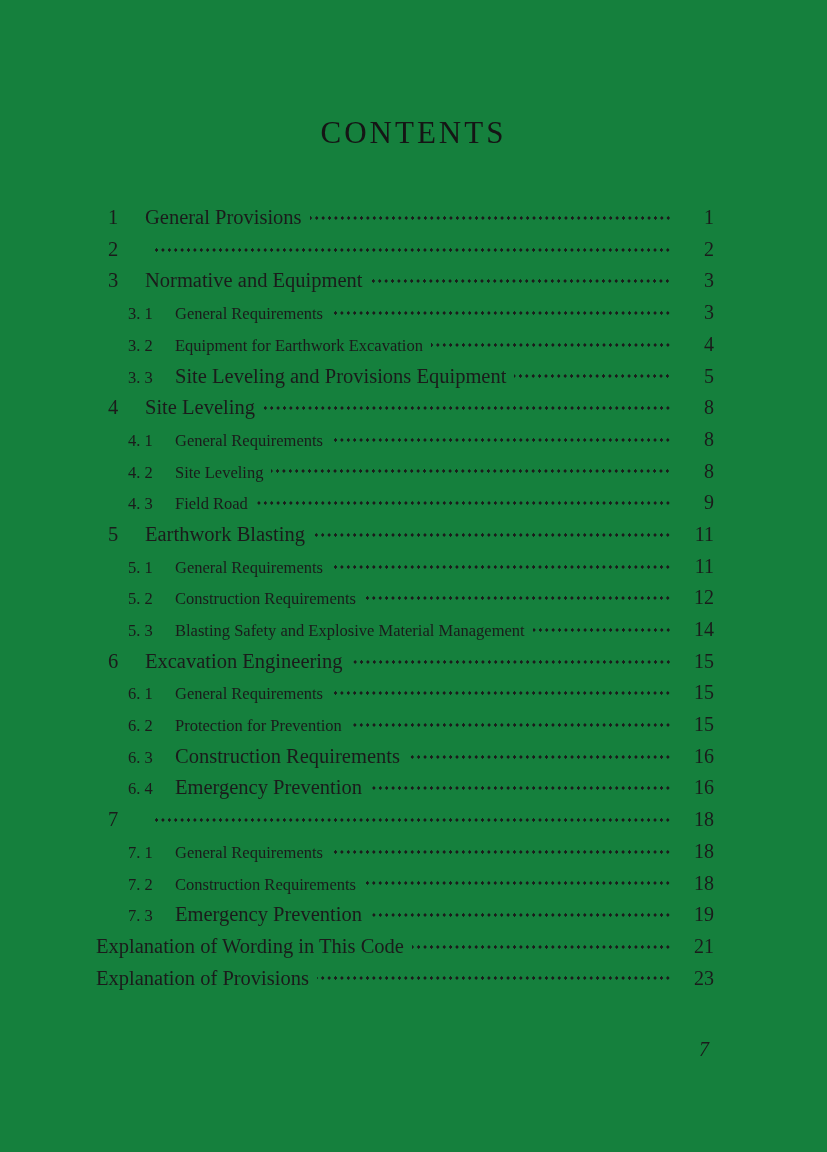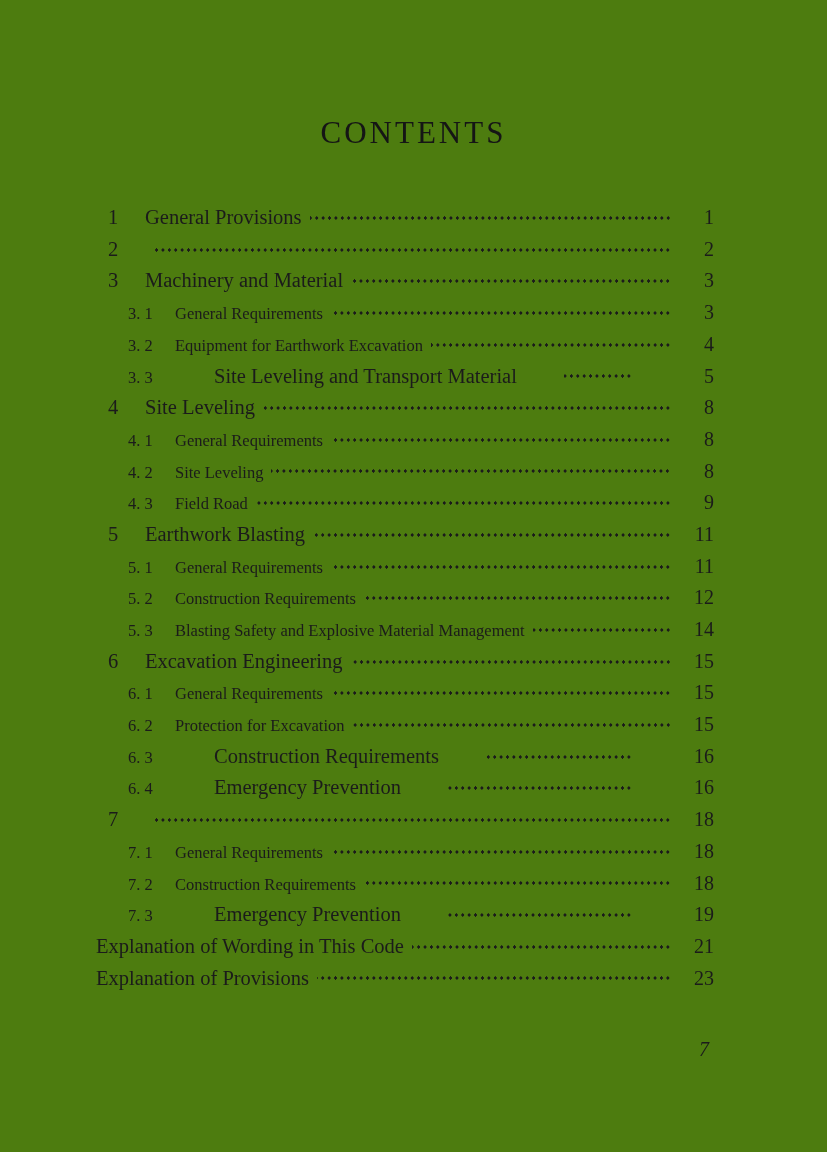--- a/index.html
+++ b/index.html
@@ -5,21 +5,21 @@
   html, body {
     margin: 0;
     padding: 0;
     background: #e8e8e8;
   }
   .page {
     position: relative;
     width: 827px;
     height: 1152px;
     margin: 0 auto;
-    background: #4d7c0f;
+    background: #15803d;
     color: #1b1b1b;
     font-family: "Liberation Serif", "DejaVu Serif", serif;
     overflow: hidden;
     box-sizing: border-box;
   }
   .title {
     margin: 0;
     padding-top: 116px;
     text-align: center;
     font-size: 31px;
@@ -36,21 +36,21 @@
     align-items: baseline;
     height: 31.7px;
     font-size: 20.5px;
     line-height: 31.7px;
     white-space: nowrap;
   }
   .row.level-1 { padding-left: 18px; }
   .row.level-2 { padding-left: 38px; }
   .row.level-0 { padding-left: 0; margin-left: 6px; }
   .row.level-2.sm { font-size: 16.5px; }
-  .row.level-2.lg { font-size: 20.5px; gap: 39px; }
+  .row.level-2.lg { font-size: 20.5px; }
   .num {
     flex: 0 0 auto;
     display: inline-block;
   }
   .level-1 .num { width: 37px; }
   .level-2 .num { width: 47px; font-size: 16.5px; }
   .label { flex: 0 0 auto; }
   .leader {
     flex: 1 1 auto;
     align-self: center;
@@ -89,39 +89,39 @@
         <span class="leader"></span>
         <span class="pagenum">1</span>
       </div>
       <div class="row level-1 lg">
         <span class="num">2</span>
         <span class="leader"></span>
         <span class="pagenum">2</span>
       </div>
       <div class="row level-1 lg">
         <span class="num">3</span>
-        <span class="label">Machinery and Material</span>
+        <span class="label">Normative and Equipment</span>
         <span class="leader"></span>
         <span class="pagenum">3</span>
       </div>
       <div class="row level-2 sm">
         <span class="num">3. 1</span>
         <span class="label">General Requirements</span>
         <span class="leader"></span>
         <span class="pagenum">3</span>
       </div>
       <div class="row level-2 sm">
         <span class="num">3. 2</span>
         <span class="label">Equipment for Earthwork Excavation</span>
         <span class="leader"></span>
         <span class="pagenum">4</span>
       </div>
       <div class="row level-2 lg">
         <span class="num">3. 3</span>
-        <span class="label">Site Leveling and Transport Material</span>
+        <span class="label">Site Leveling and Provisions Equipment</span>
         <span class="leader"></span>
         <span class="pagenum">5</span>
       </div>
       <div class="row level-1 lg">
         <span class="num">4</span>
         <span class="label">Site Leveling</span>
         <span class="leader"></span>
         <span class="pagenum">8</span>
       </div>
       <div class="row level-2 sm">
@@ -173,21 +173,21 @@
         <span class="pagenum">15</span>
       </div>
       <div class="row level-2 sm">
         <span class="num">6. 1</span>
         <span class="label">General Requirements</span>
         <span class="leader"></span>
         <span class="pagenum">15</span>
       </div>
       <div class="row level-2 sm">
         <span class="num">6. 2</span>
-        <span class="label">Protection for Excavation</span>
+        <span class="label">Protection for Prevention</span>
         <span class="leader"></span>
         <span class="pagenum">15</span>
       </div>
       <div class="row level-2 lg">
         <span class="num">6. 3</span>
         <span class="label">Construction Requirements</span>
         <span class="leader"></span>
         <span class="pagenum">16</span>
       </div>
       <div class="row level-2 lg">

